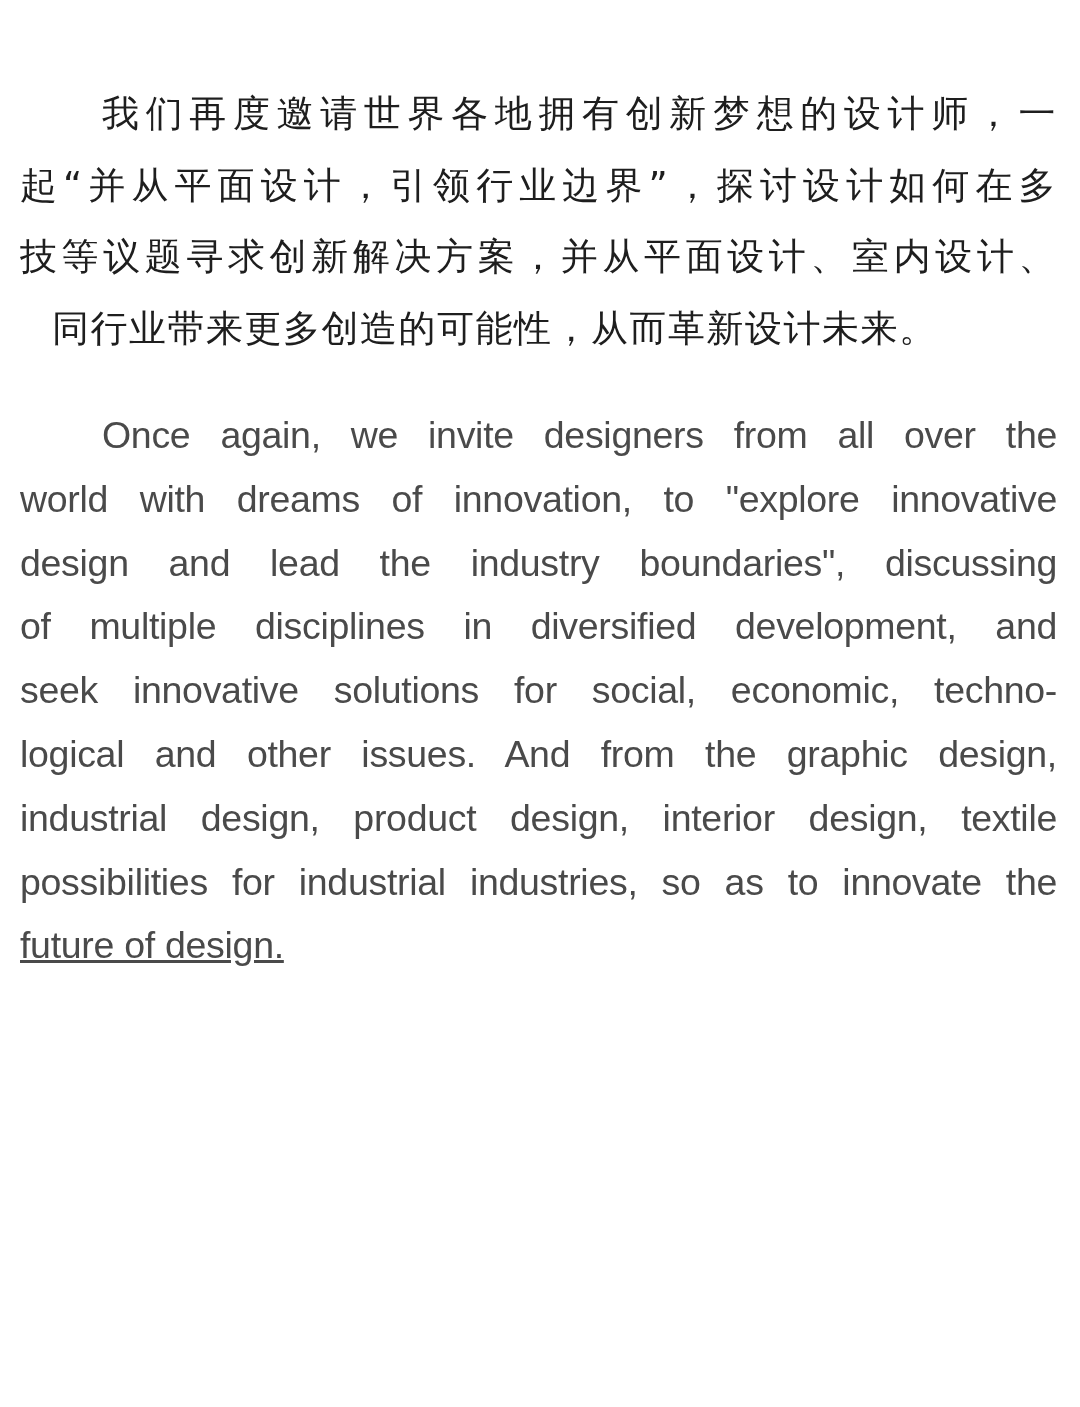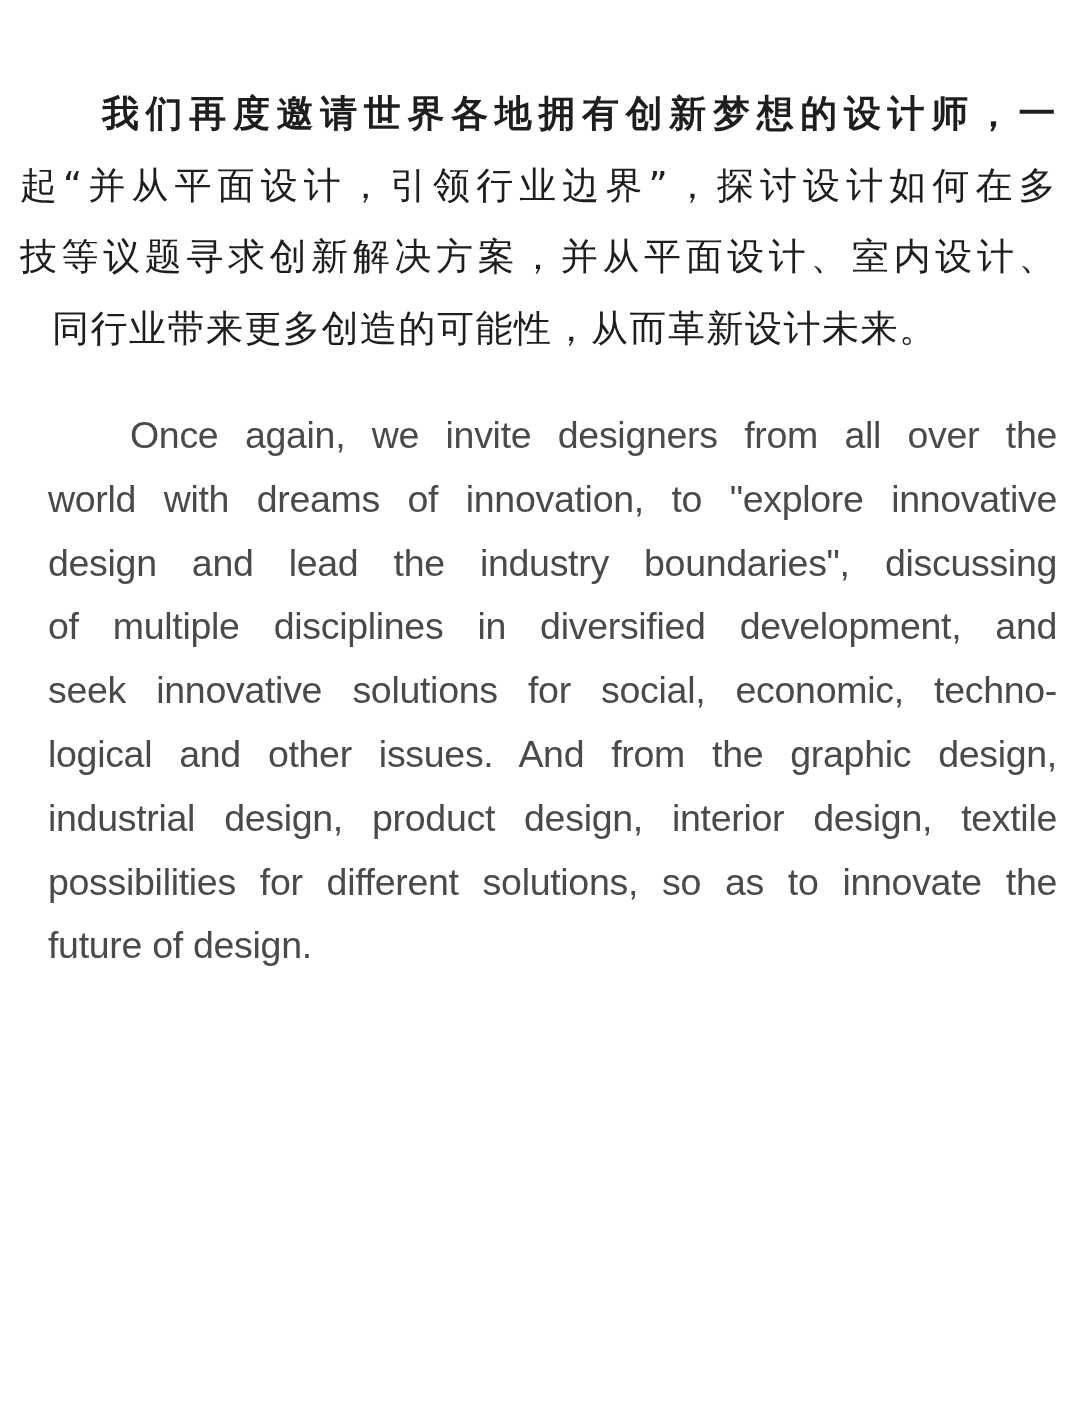--- a/index.html
+++ b/index.html
@@ -34,43 +34,42 @@
       white-space: nowrap;
       text-align: justify;
       text-align-last: justify;
     }
     .para-zh .line.last {
       text-align-last: left;
       margin-left: 32px;
     }
     .para-zh .line.first {
       padding-left: 82px;
-      font-weight: bold;
     }
     .para-en {
       margin: 0;
       margin-top: 40px;
       font-family: "Liberation Sans", sans-serif;
       font-size: 37.5px;
       line-height: 63.8px;
       color: #4a4a4a;
       letter-spacing: -0.3px;
     }
     .para-en .line {
       display: block;
       white-space: nowrap;
       text-align: justify;
       text-align-last: justify;
-      margin-left: 28px;
     }
     .para-en .line.first {
       padding-left: 82px;
     }
     .para-en .line.last {
       text-align-last: left;
+      text-decoration: underline;
     }
   </style>
 </head>
 <body>
 
 <main class="article">
   <p class="para-zh" style="text-indent:0">
     <span class="line first">我们再度邀请世界各地拥有创新梦想的设计师，一</span>
     <span class="line">起“并从平面设计，引领行业边界”，探讨设计如何在多</span>
     <span class="line">技等议题寻求创新解决方案，并从平面设计、室内设计、</span>
@@ -78,16 +77,16 @@
   </p>
 
   <p class="para-en">
     <span class="line first">Once again, we invite designers from all over the</span>
     <span class="line">world with dreams of innovation, to "explore innovative</span>
     <span class="line">design and lead the industry boundaries", discussing</span>
     <span class="line">of multiple disciplines in diversified development, and</span>
     <span class="line">seek innovative solutions for social, economic, techno-</span>
     <span class="line">logical and other issues. And from the graphic design,</span>
     <span class="line">industrial design, product design, interior design, textile</span>
-    <span class="line">possibilities for different solutions, so as to innovate the</span>
+    <span class="line">possibilities for industrial industries, so as to innovate the</span>
     <span class="line last">future of design.</span>
   </p>
 </main>
 
 </body></html>

